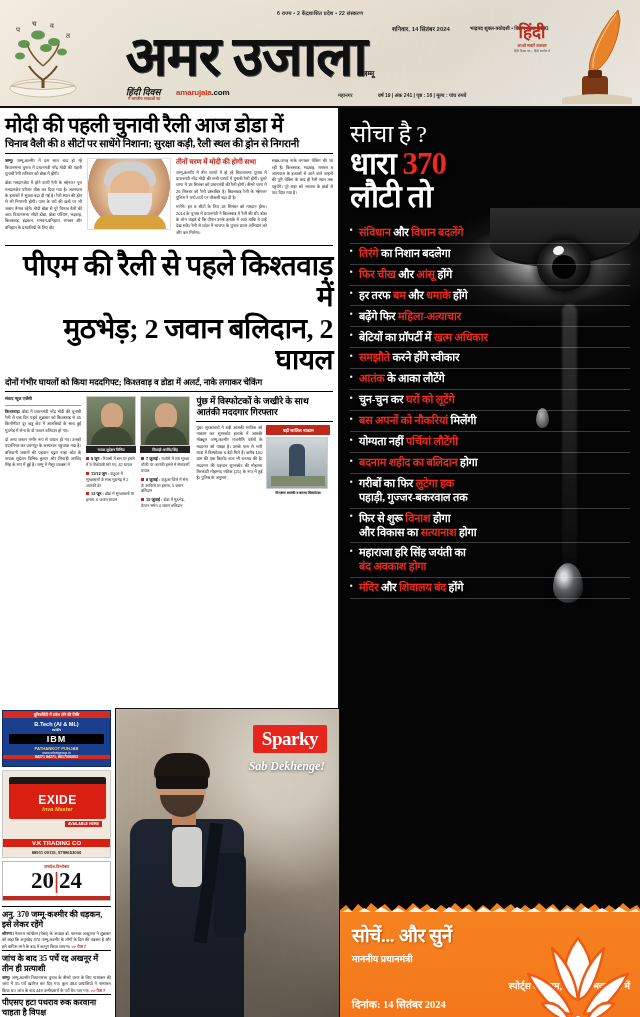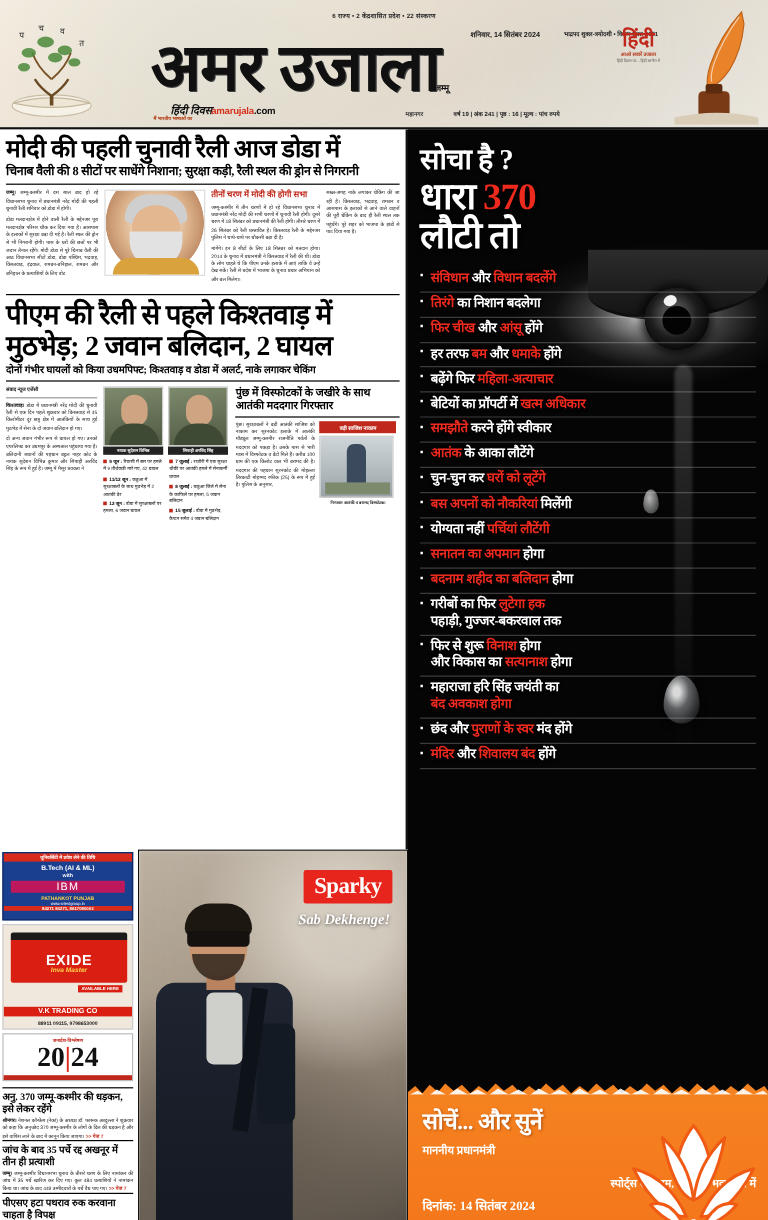--- a/index.html
+++ b/index.html
@@ -45,21 +45,21 @@
     position:absolute; top:25px; left:86px; width:320px; height:62px;
     display:flex; align-items:center; justify-content:center;
     font-family:"Liberation Serif","DejaVu Serif",serif;
     font-size:55px; font-weight:bold; color:#101010;
     letter-spacing:-1px; line-height:1;
     text-shadow:1px 1px 0 #444;
   }
   .mh-tagline {
     position:absolute; top:85px; left:126px;
     font-size:9px; font-weight:bold; color:#111;
-    font-family:"Liberation Serif","DejaVu Serif",serif; font-style:italic;margin-left:16px;
+    font-family:"Liberation Serif","DejaVu Serif",serif; font-style:italic;
   }
   .mh-tagline2 {
     position:absolute; top:96px; left:128px;
     font-size:4px; color:#b03a10; font-weight:bold;
   }
   .mh-site {
     position:absolute; top:88px; left:176px;
     font-size:8px; font-weight:bold; color:#d6301c;
     letter-spacing:-.2px;
   }
@@ -134,22 +134,23 @@
   .boxhead {
     font-family:"Liberation Serif","DejaVu Serif",serif;
     font-size:7px; font-weight:bold; color:#c0281b; line-height:1.2;
     margin-bottom:3px;
   }
 
   
   .hl2-wrap { margin-top:6px; border-top:1.5px solid #000; padding-top:4px; }
   .hl2 {
     font-family:"Liberation Serif","DejaVu Serif",serif;
-    font-size:23px; font-weight:bold; color:#000; line-height:1.12;
+    font-size:28px; font-weight:bold; color:#000; line-height:1.12;
     letter-spacing:-.5px;
+    text-align:right;
   }
   .hl2-sub {
     font-family:"Liberation Serif","DejaVu Serif",serif;
     font-size:8.4px; font-weight:bold; color:#000; line-height:1.25;
     padding:2px 0 3px 0; border-bottom:1px solid #000;
   }
 
   .story2-grid { display:flex; gap:5px; margin-top:4px; }
   .byline { font-size:4.2px; font-weight:bold; color:#111; border-bottom:1px solid #999;
             padding-bottom:2px; margin-bottom:3px; }
@@ -238,21 +239,21 @@
   }
   .tear-drop2 {
     position:absolute; left:196px; top:300px; width:13px; height:20px;
     background:radial-gradient(ellipse at 40% 35%, rgba(255,255,255,.7), rgba(120,125,130,.25));
     border-radius:50% 50% 50% 50% / 60% 60% 40% 40%;
   }
 
   .bp-inner { position:absolute; left:0; top:0; width:300px; height:804px; padding:14px 10px 0 10px; }
   .bp-socha {
     font-family:"Liberation Serif","DejaVu Serif",serif;
-    font-size:24px; font-weight:bold; color:#fff; line-height:1;
+    font-size:24px; font-weight:normal; color:#fff; line-height:1;
     letter-spacing:-.5px; text-shadow:0 1px 3px #000;
   }
   .bp-dhara {
     font-family:"Liberation Serif","DejaVu Serif",serif;
     font-size:31px; font-weight:bold; color:#fff; line-height:1.06;
     letter-spacing:-1px; margin-top:2px; text-shadow:0 1px 4px #000;
   }
   .bp-dhara .num { color:#ee2a1e; }
   .bp-lauti {
     font-family:"Liberation Serif","DejaVu Serif",serif;
@@ -305,21 +306,21 @@
 
   
   .adcol { position:absolute; left:0; top:600px; width:113px; height:417px; background:#fff; padding:2px; }
   .ad-edu {
     width:109px; height:57px; background:#1a3f8f; border:1px solid #0d2a66; position:relative;
     overflow:hidden; text-align:center;
   }
   .ad-edu .bar1 { background:#d92b1c; color:#fff; font-size:4px; font-weight:bold; padding:1px 0; }
   .ad-edu .t1 { color:#fff; font-size:5.6px; font-weight:bold; margin-top:3px; }
   .ad-edu .t2 { color:#fff; font-size:4.4px; font-weight:bold; }
-  .ad-edu .ibm { background:#be185d; color:#fff; font-size:9px; font-weight:normal;
+  .ad-edu .ibm { background:#000000; color:#fff; font-size:9px; font-weight:bold;
      letter-spacing:1px; margin:2px 6px; border-radius:1px; }
   .ad-edu .t3 { color:#ffd34d; font-size:4.2px; font-weight:bold; margin-top:2px; }
   .ad-edu .t4 { color:#fff; font-size:3.4px; }
   .ad-edu .t5 { background:#d92b1c; color:#fff; font-size:3.6px; font-weight:bold; }
 
   .ad-exide {
     width:109px; height:88px; background:#f0e8dc; border:1px solid #ccc; margin-top:3px;
     position:relative; overflow:hidden; text-align:center;
   }
   .ad-exide .batt {
@@ -504,21 +505,21 @@
           <p>मांगेंगे। इन 8 सीटों के लिए 18 सितंबर को मतदान होगा। 2014 के चुनाव में प्रधानमंत्री ने किश्तवाड़ में रैली की थी। डोडा के लोग चाहते थे कि पीएम उनके इलाके में आएं ताकि वे उन्हें देख सकें। रैली से प्रदेश में भाजपा के चुनाव प्रचार अभियान को और बल मिलेगा।</p>
         </div>
         <div class="sg-col sg-c4">
           <p>सख्त-जगह नाके लगाकर चेकिंग की जा रही है। किश्तवाड़, भद्रवाह, रामबन व आसपास के इलाकों से आने वाले वाहनों की पूरी चेकिंग के बाद ही रैली स्थल तक पहुंचेंगे। पूरे शहर को भाजपा के झंडों से पाट दिया गया है।</p>
         </div>
       </div>
 
       <div class="hl2-wrap">
         <div class="hl2">पीएम की रैली से पहले किश्तवाड़ में</div>
         <div class="hl2">मुठभेड़; 2 जवान बलिदान, 2 घायल</div>
-        <div class="hl2-sub">दोनों गंभीर घायलों को किया उधमपिफ्ट; किश्तवाड़ व डोडा में अलर्ट, नाके लगाकर चेकिंग</div>
+        <div class="hl2-sub">दोनों गंभीर घायलों को किया मददगिफ्ट; किश्तवाड़ व डोडा में अलर्ट, नाके लगाकर चेकिंग</div>
 
         <div class="story2-grid">
           <div class="sg-col" style="width:78px">
             <div class="byline">संवाद न्यूज एजेंसी</div>
             <p><span class="dl">किश्तवाड़।</span><span> डोडा में प्रधानमंत्री नरेंद्र मोदी की चुनावी रैली से एक दिन पहले शुक्रवार को किश्तवाड़ से 45 किलोमीटर दूर छत्रु क्षेत्र में आतंकियों के साथ हुई मुठभेड़ में सेना के दो जवान बलिदान हो गए।</span></p>
             <p>दो अन्य जवान गंभीर रूप से घायल हो गए। उनको एयरलिफ्ट कर उधमपुर के अस्पताल पहुंचाया गया है। बलिदानी जवानों की पहचान बट्टल नाहर कोट के नायक सुदेशन विभिन्न कुमार और सिपाही अरविंद सिंह के रूप में हुई है। जम्मू में मैसूर प्रवक्ता ने</p>
           </div>
 
           <div style="width:108px">
             <div class="jawan-photos">
@@ -593,26 +594,24 @@
             <div class="bp-item"><span class="r">तिरंगे</span><span> का निशान बदलेगा</span></div>
             <div class="bp-item"><span class="r">फिर चीख</span><span> और </span><span class="r">आंसू</span><span> होंगे</span></div>
             <div class="bp-item"><span>हर तरफ </span><span class="r">बम</span><span> और </span><span class="r">धमाके</span><span> होंगे</span></div>
             <div class="bp-item"><span>बढ़ेंगे फिर </span><span class="r">महिला-अत्याचार</span></div>
             <div class="bp-item"><span>बेटियों का प्रॉपर्टी में </span><span class="r">खत्म अधिकार</span></div>
             <div class="bp-item"><span class="r">समझौते</span><span> करने होंगे स्वीकार</span></div>
             <div class="bp-item"><span class="r">आतंक</span><span> के आका लौटेंगे</span></div>
             <div class="bp-item"><span>चुन-चुन कर </span><span class="r">घरों को लूटेंगे</span></div>
             <div class="bp-item"><span class="r">बस अपनों को नौकरियां</span><span> मिलेंगी</span></div>
             <div class="bp-item"><span>योग्यता नहीं </span><span class="r">पर्चियां लौटेंगी</span></div>
-            <div class="bp-item"><span class="r">सनातन का अपमान</span><span> होगा</span></div>
             <div class="bp-item"><span class="r">बदनाम शहीद का बलिदान</span><span> होगा</span></div>
             <div class="bp-item"><span>गरीबों का फिर </span><span class="r">लुटेगा हक</span><br><span>पहाड़ी, गुज्जर-बकरवाल तक</span></div>
             <div class="bp-item"><span>फिर से शुरू </span><span class="r">विनाश</span><span> होगा</span><br><span>और विकास का </span><span class="r">सत्यानाश</span><span> होगा</span></div>
             <div class="bp-item"><span>महाराजा हरि सिंह जयंती का</span><br><span class="r">बंद अवकाश होगा</span></div>
-            <div class="bp-item"><span>छंद और </span><span class="r">पुराणों के स्वर</span><span> मंद होंगे</span></div>
             <div class="bp-item"><span class="r">मंदिर</span><span> और </span><span class="r">शिवालय बंद</span><span> होंगे</span></div>
           </div>
       </div>
     </div>
 
     <div class="torn">
       <svg width="300" height="16" viewBox="0 0 300 16" preserveAspectRatio="none">
         <path d="M0 16 L0 10 L6 5 L12 11 L18 4 L25 10 L31 3 L38 9 L45 4 L52 11 L59 5 L66 10 L73 3 L80 9 L87 4 L94 11 L101 5 L108 10 L115 3 L122 9 L129 4 L136 11 L143 5 L150 10 L157 3 L164 9 L171 4 L178 11 L185 5 L192 10 L199 3 L206 9 L213 4 L220 11 L227 5 L234 10 L241 3 L248 9 L255 4 L262 11 L269 5 L276 10 L283 3 L290 9 L297 5 L300 9 L300 16 Z" fill="#f58220"></path>
         <path d="M0 16 L0 13 L8 9 L16 14 L24 8 L33 13 L41 7 L50 12 L58 8 L67 13 L75 7 L84 12 L92 8 L101 13 L109 7 L118 12 L126 8 L135 13 L143 7 L152 12 L160 8 L169 13 L177 7 L186 12 L194 8 L203 13 L211 7 L220 12 L228 8 L237 13 L245 7 L254 12 L262 8 L271 13 L279 7 L288 12 L296 9 L300 12 L300 16 Z" fill="#ffffff" opacity=".9"></path>
       </svg>

